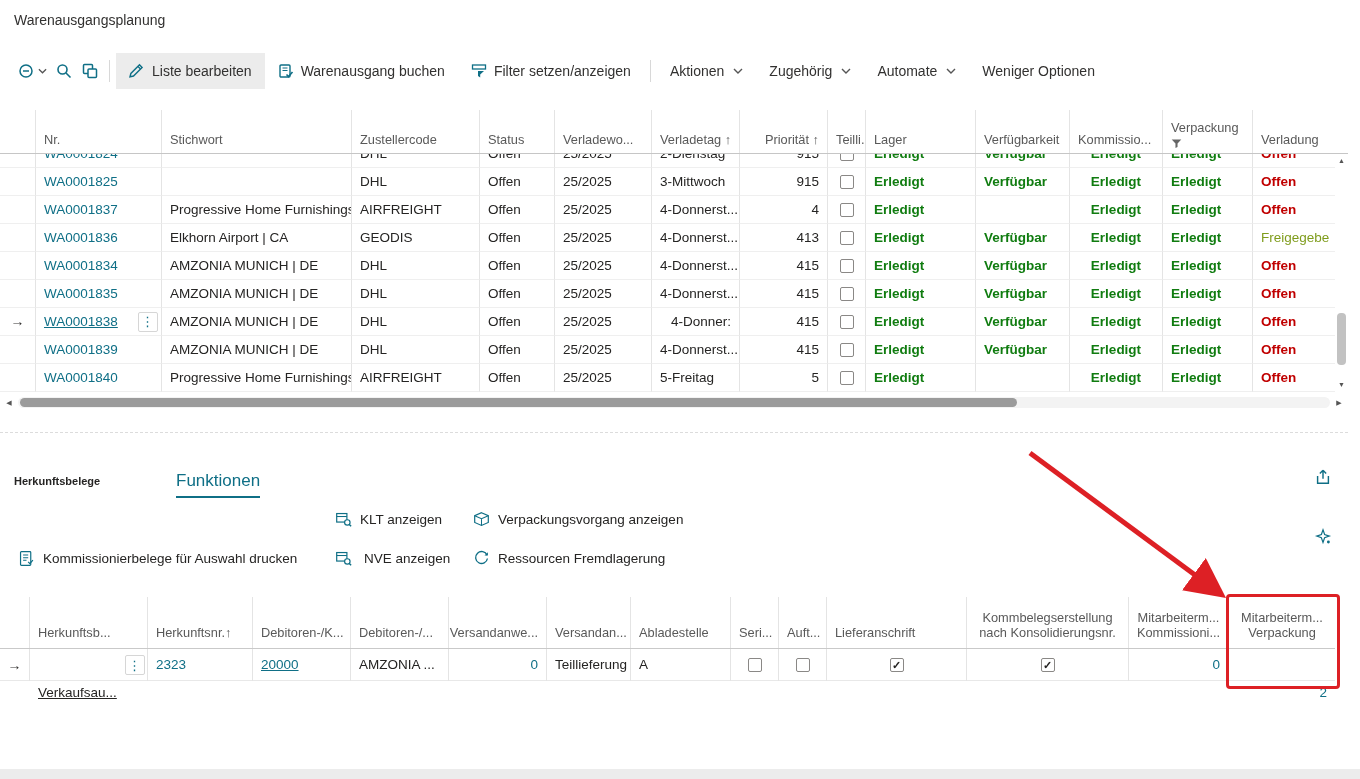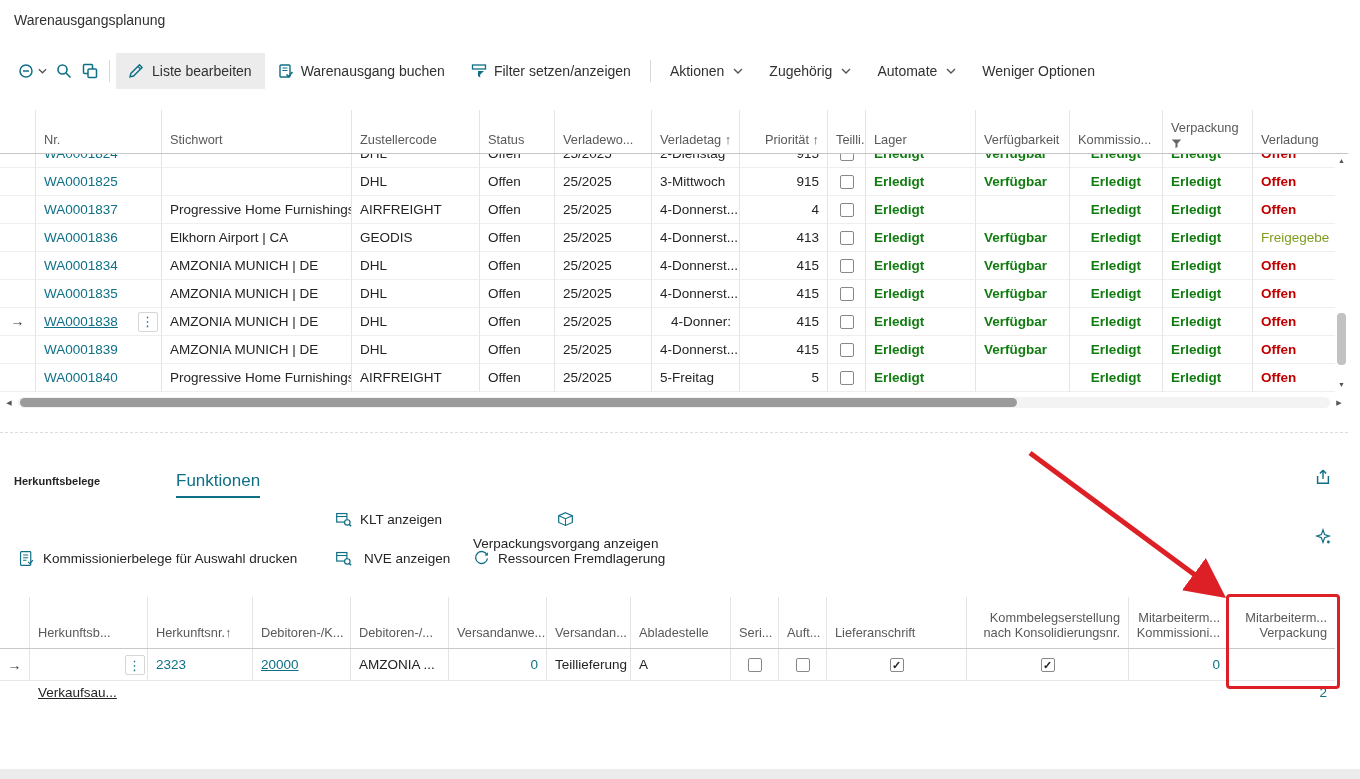--- a/index.html
+++ b/index.html
@@ -76,30 +76,30 @@
   .share{position:absolute;left:1314px;top:468px;cursor:pointer;color:var(--accent);}
   .spark{position:absolute;left:1314px;top:528px;cursor:pointer;color:var(--accent);}
   .fn{position:absolute;display:flex;align-items:center;gap:8px;font-size:13.5px;color:#252423;cursor:pointer;white-space:nowrap;}
   .fn svg{color:var(--accent);flex:0 0 auto;}
 
   
   .t2{position:absolute;left:0;top:597px;width:1335px;}
   .thead2{display:flex;height:52px;border-bottom:1px solid #c9c9c9;}
   .h2{display:flex;align-items:flex-end;padding:0 8px 8px 8px;font-size:12.8px;color:#595959;
       border-right:1px solid #e4e4e4;white-space:nowrap;overflow:hidden;flex:0 0 auto;cursor:pointer;}
-  .h2.stack{flex-direction:column;align-items:flex-end;justify-content:flex-end;gap:1px;line-height:14px;}
+  .h2.stack{flex-direction:column;align-items:center;justify-content:flex-end;gap:1px;line-height:14px;}
   .h2.nb{border-right:none;}
   .trow2{display:flex;height:32px;border-bottom:1px solid #e8e8e8;}
   .c2{height:32px;line-height:31px;padding:0 8px;font-size:13.5px;border-right:1px solid #e4e4e4;
       white-space:nowrap;overflow:hidden;flex:0 0 auto;}
   .c2.nb{border-right:none;margin-top:28px;}
   .c2.ctr{display:flex;align-items:center;justify-content:center;padding:0;}
   .v-m{width:30px;padding:0;display:flex;align-items:center;justify-content:center;}
   .v-hb{width:92px;} .v-dt{width:26px;padding:0;} .v-hn{width:105px;} .v-dk{width:98px;} .v-db{width:98px;}
-  .v-va{width:98px;} .v-vs{width:84px;} .v-ab{width:100px;} .v-se{width:48px;} .v-au{width:48px;}
+  .v-va{width:98px;justify-content:flex-end;} .v-vs{width:84px;} .v-ab{width:100px;} .v-se{width:48px;} .v-au{width:48px;}
   .v-li{width:140px;} .v-kb{width:162px;} .v-mk{width:100px;} .v-mv{width:106px;}
 
   
   .annbox{position:absolute;left:1226px;top:594px;width:114px;height:95px;border:3px solid var(--ann);
           border-radius:4px;pointer-events:none;}
   .annarrow{position:absolute;left:1000px;top:440px;pointer-events:none;color:var(--ann);}
 
   .bstrip{position:absolute;left:0;bottom:0;width:100%;height:10px;background:#ececec;}
 </style>
 </head>
@@ -451,21 +451,21 @@
 
   <div class="fn" style="left:335px;top:511px;">
     <svg width="17" height="17" viewBox="0 0 20 20">
         <rect x="2" y="3" width="12" height="10" fill="none" stroke="currentColor" stroke-width="1.4"></rect>
         <path d="M2 6.5h12" stroke="currentColor" stroke-width="1.2"></path>
         <circle cx="14.5" cy="13.5" r="3.2" fill="#fff" stroke="currentColor" stroke-width="1.4"></circle>
         <path d="M16.8 15.8L19 18" stroke="currentColor" stroke-width="1.6"></path>
       </svg>
     <span>KLT anzeigen</span>
   </div>
-  <div class="fn" style="left:473px;top:511px;flex-direction:column;">
+  <div class="fn" style="left:473px;top:511px;">
     <svg width="17" height="17" viewBox="0 0 20 20">
         <path d="M10 2l8 3.5v8L10 17l-8-3.5v-8z" fill="none" stroke="currentColor" stroke-width="1.4"></path>
         <path d="M2 5.5l8 3.5 8-3.5M10 9v8" fill="none" stroke="currentColor" stroke-width="1.2"></path>
       </svg>
     <span>Verpackungsvorgang anzeigen</span>
   </div>
   <div class="fn" style="left:18px;top:550px;">
     <svg width="17" height="17" viewBox="0 0 20 20">
         <rect x="3" y="2" width="12" height="16" rx="1" fill="none" stroke="currentColor" stroke-width="1.4"></rect>
         <path d="M6 6h6M6 9h6M6 12h4" stroke="currentColor" stroke-width="1.2"></path>

